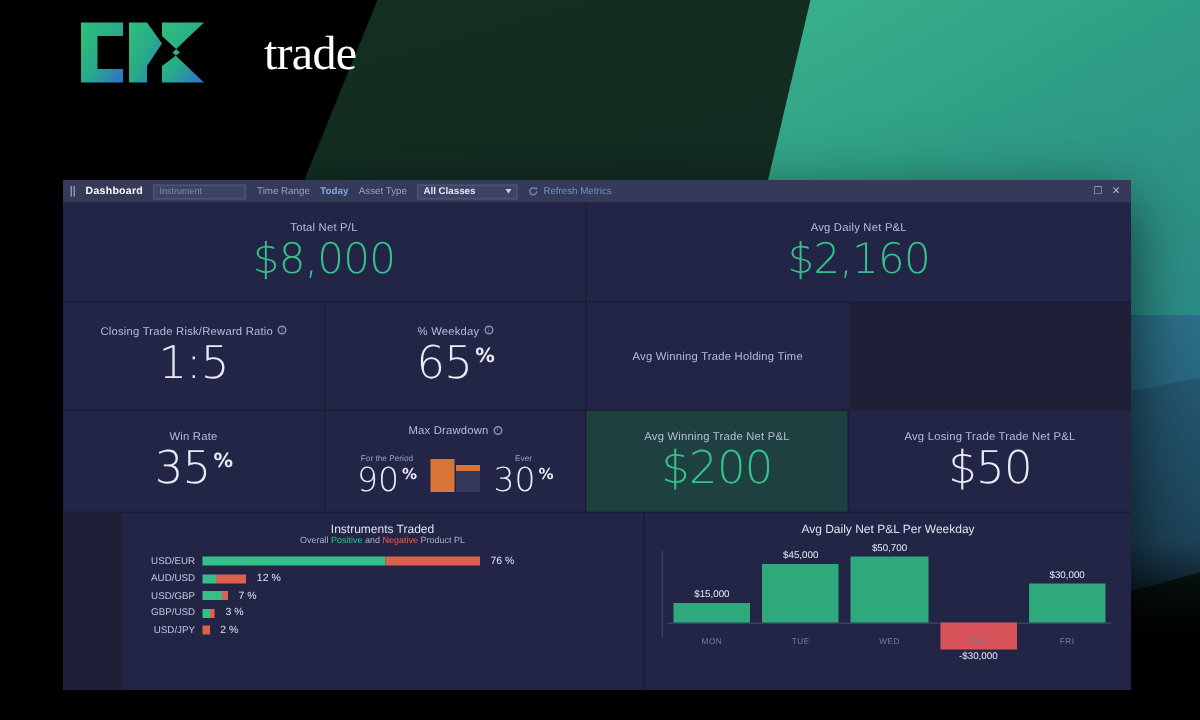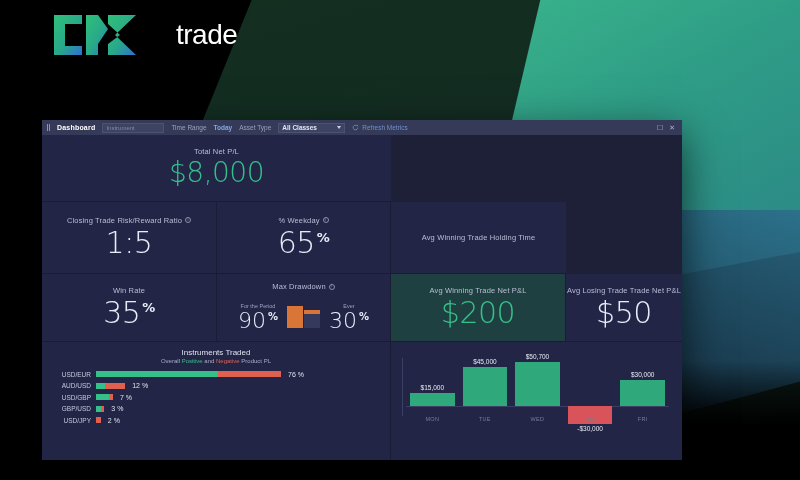--- a/index.html
+++ b/index.html
@@ -41,25 +41,25 @@
   }
   .bg-bottomgreen {
     position:absolute; left:330px; bottom:0; width:330px; height:90px;
     background: linear-gradient(170deg, #10281c 0%, #050a08 100%);
     clip-path: polygon(0% 40%, 100% 0%, 100% 100%, 0% 100%);
   }
 
   
   .logo { position:absolute; left:52px; top:8px; display:flex; align-items:center; height:54px; }
   .logo-mark { display:flex; align-items:center; height:44px; }
-  .logo-word { font-size:28px; font-weight:400; color:#ffffff; letter-spacing:-0.5px; margin-left:6px; font-family:Liberation Sans, sans-serif; }
+  .logo-word { font-size:32px; font-weight:400; color:#ffffff; letter-spacing:-0.5px; margin-left:6px; font-family:Liberation Serif, serif; }
 
   
   .window {
-    position:absolute; left:42px; top:120px; width:640px; height:340px;
+    position:absolute; left:42px; top:120px; width:712px; height:340px;
     background:#1e2038;
     box-shadow: 0 14px 40px rgba(0,0,0,.65);
     display:flex; flex-direction:column;
     overflow:hidden;
   }
   .titlebar {
     height:15px; background:#343a57; display:flex; align-items:center;
     padding:0 5px; gap:7px; flex:0 0 15px;
   }
   .grip { display:flex; gap:1px; }
@@ -118,21 +118,21 @@
   .dd-wrap { display:flex; align-items:flex-end; gap:9px; margin-top:12px;text-align:center; }
   .dd-col { display:flex; flex-direction:column; align-items:center; }
   .dd-cap { font-size:5.5px; color:#9ea3be; margin-bottom:-1px; }
   .dd-num { font-size:22px; font-weight:300; color:#e9ecf7; font-family:"DejaVu Sans", sans-serif; }
   .dd-num .unit { font-size:10px; }
   .dd-bars { display:flex; align-items:flex-end; gap:1px; margin-bottom:5px; }
   .dd-bar-a { width:16px; height:22px; background:#d97536; }
   .dd-bar-b { width:16px; height:18px; background:#353a5c; border-top:4px solid #d97536; }
 
   
-  .panels { display:flex; flex:1; }
+  .panels { display:flex; flex:1;margin-left:39px; }
   .panel { background:#232546; padding:6px 9px 5px; position:relative; }
   .panel.left { width:349px; border-right:1px solid #1a1c34; }
   .panel.right { flex:1; }
   .panel-title { font-size:8px; color:#dfe2ef; text-align:center; font-weight:400; }
   .panel-sub { font-size:6px; color:#a8adc7; text-align:center; margin-top:1px; }
   .panel-sub .pos-t { color:#35c08a; }
   .panel-sub .neg-t { color:#e0604f; }
 
   
   .inst-list { margin-top:6px; display:flex; flex-direction:column; gap:3.5px; }
@@ -219,20 +219,26 @@
 
     <div class="content">
 
       <div class="row">
         <div class="tile t-row1" style="width:349px">
           <div class="tile-label">
             <span>Total Net P/L</span>
           </div>
           <div class="tile-value green big">$8,000</div>
         </div>
+        <div class="tile t-row1" style="flex:1">
+          <div class="tile-label">
+            <span>Avg Daily Net P&amp;L</span>
+          </div>
+          <div class="tile-value green big">$2,160</div>
+        </div>
       </div>
 
       <div class="row">
         <div class="tile t-row2" style="width:175px">
           <div class="tile-label">
             <span>Closing Trade Risk/Reward Ratio</span>
             <span class="info-ico">i</span>
           </div>
           <div class="tile-value">1:5</div>
         </div>
@@ -343,20 +349,21 @@
                 <div class="inst-name">USD/JPY</div>
                 <div class="inst-bar">
                   <div class="inst-r" style="width: 4.86842px;"></div>
                 </div>
                 <div class="inst-pct">2 %</div>
               </div>
             </div>
         </div>
 
         <div class="panel right">
+          <div class="panel-title">Avg Daily Net P&amp;L Per Weekday</div>
           <div class="wk-chart">
             <div class="wk-axis"></div>
             <div class="wk-baseline"></div>
             <div class="wk-cols" id="wk-cols">
                 <div class="wk-col">
                   <div class="wk-bar" style="height: 13px; top: 41px;"></div>
                   <div class="wk-val" style="top: 32px;">$15,000</div>
                   <div class="wk-day">MON</div>
                 </div>
                 <div class="wk-col">

